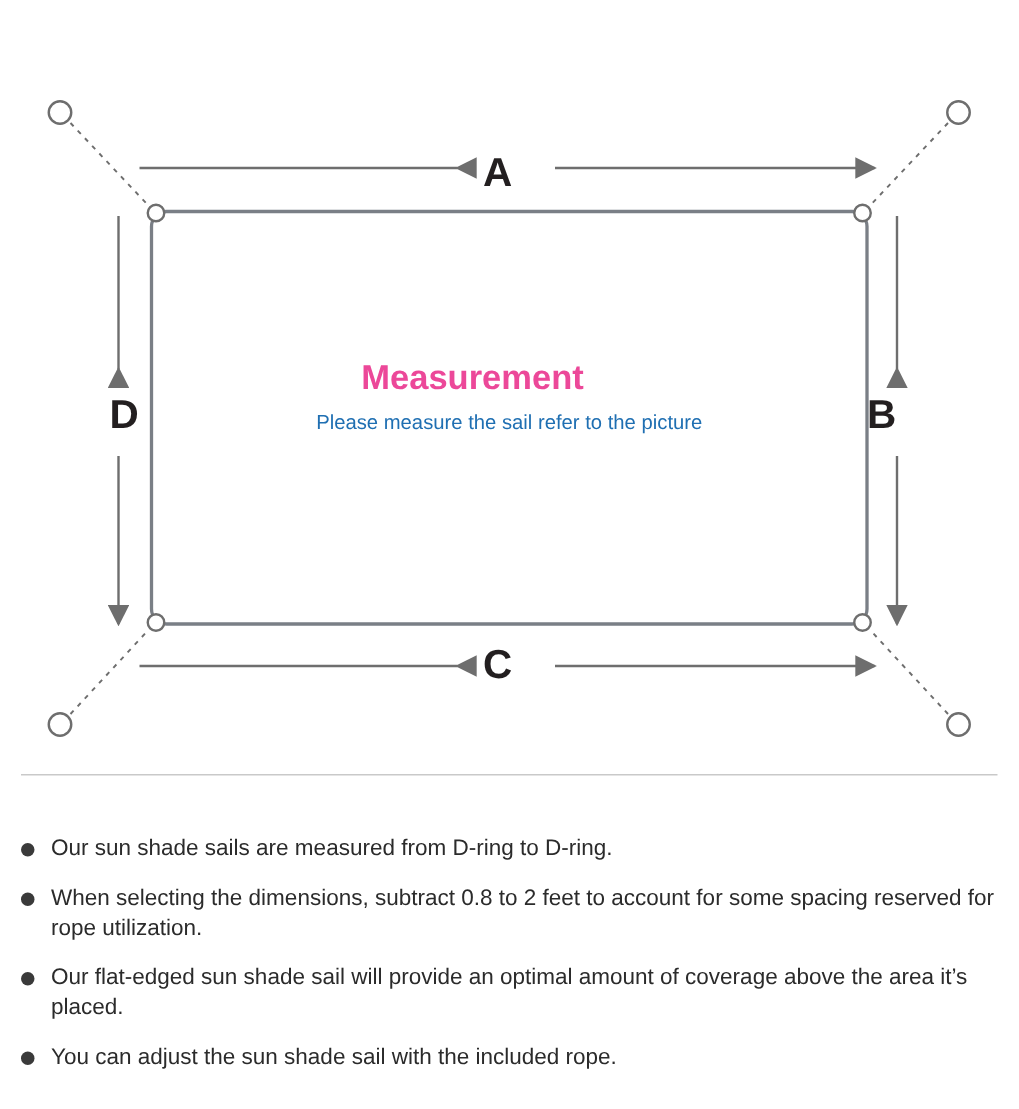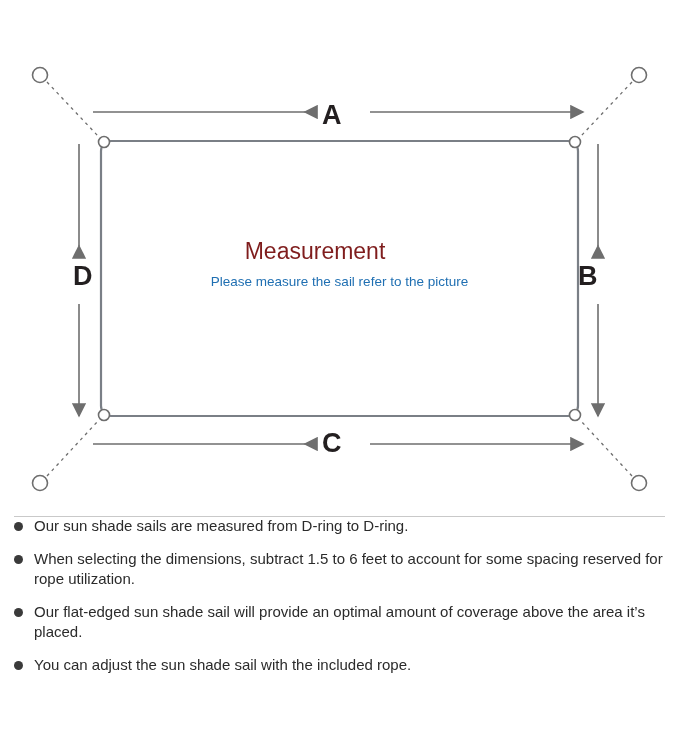--- a/index.html
+++ b/index.html
@@ -54,22 +54,22 @@
   .label-c { left: 322px; top: 384px; }
   .label-d { left: 73px; top: 217px; }
 
   .center-title {
     position: absolute;
     left: 0;
     top: 192px;
     width: 630px;
     text-align: center;
     font-size: 23px;
-    font-weight: normal;
-    color: #7f1d1d;
+    font-weight: bold;
+    color: #ec4899;
   }
   .center-sub {
     position: absolute;
     left: 0;
     top: 228px;
     width: 679px;
     text-align: center;
     font-size: 13.5px;
     color: #1f6fb2;
   }
@@ -79,21 +79,21 @@
     left: 14px;
     top: 516px;
     width: 651px;
     height: 1px;
     background: #c9c9c9;
   }
 
   .bullets {
     position: absolute;
     left: 14px;
-    top: 516px;
+    top: 556px;
     width: 655px;
   }
   .bullet-row {
     display: flex;
     align-items: flex-start;
     margin-bottom: 13px;
   }
   .bullet-dot {
     flex: 0 0 auto;
     width: 9px;
@@ -165,21 +165,21 @@
 
   <div class="divider"></div>
 
   <div class="bullets">
     <div class="bullet-row">
       <span class="bullet-dot"></span>
       <span class="bullet-text">Our sun shade sails are measured from D-ring to D-ring.</span>
     </div>
     <div class="bullet-row">
       <span class="bullet-dot"></span>
-      <span class="bullet-text">When selecting the dimensions, subtract 1.5 to 6 feet to account for some spacing reserved for rope utilization.</span>
+      <span class="bullet-text">When selecting the dimensions, subtract 0.8 to 2 feet to account for some spacing reserved for rope utilization.</span>
     </div>
     <div class="bullet-row">
       <span class="bullet-dot"></span>
       <span class="bullet-text">Our flat-edged sun shade sail will provide an optimal amount of coverage above the area it’s placed.</span>
     </div>
     <div class="bullet-row">
       <span class="bullet-dot"></span>
       <span class="bullet-text">You can adjust the sun shade sail with the included rope.</span>
     </div>
   </div>

